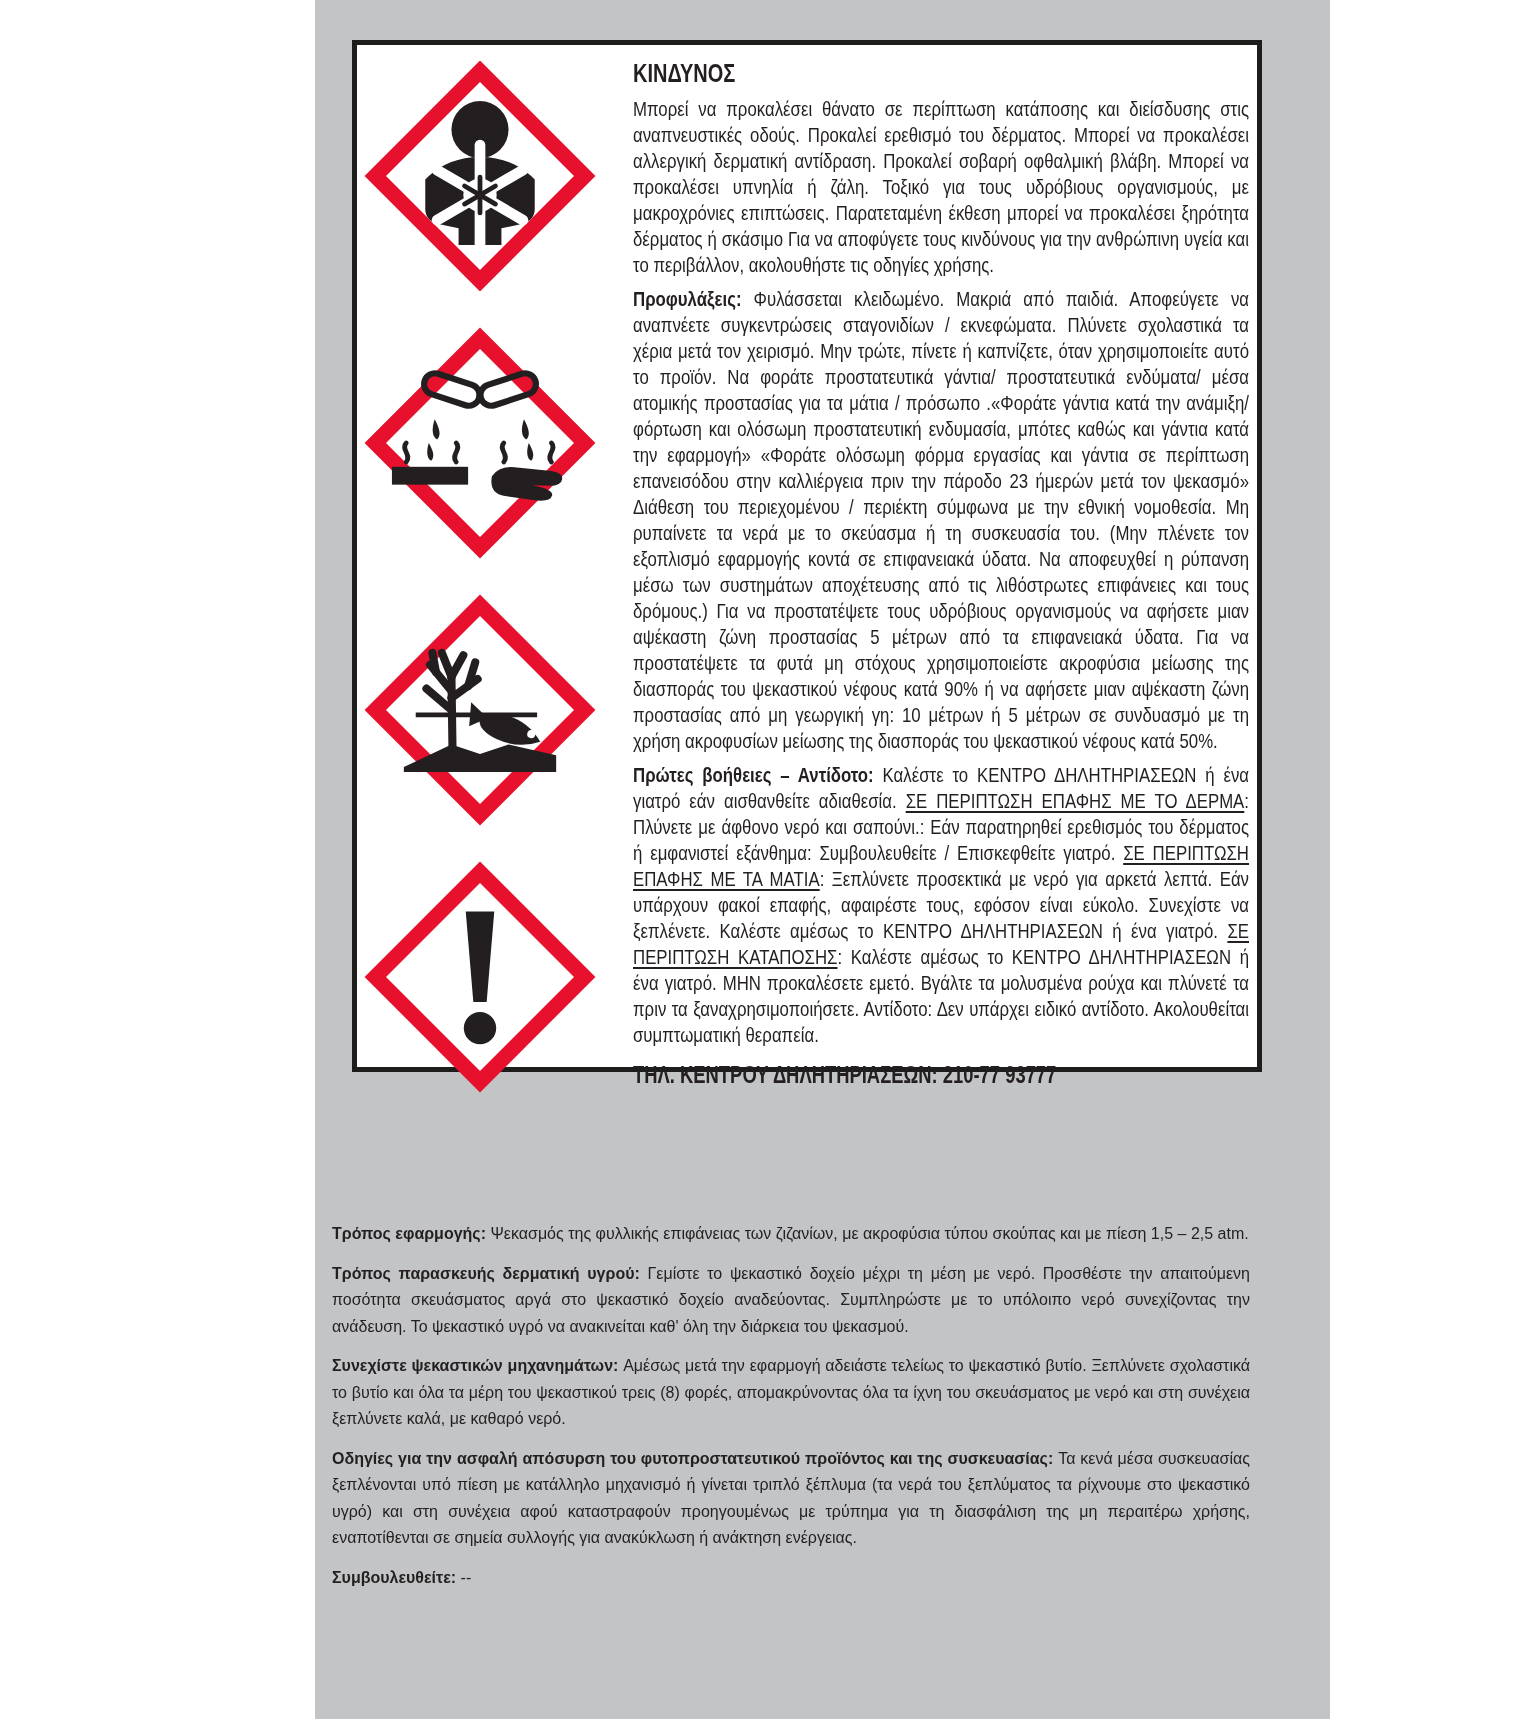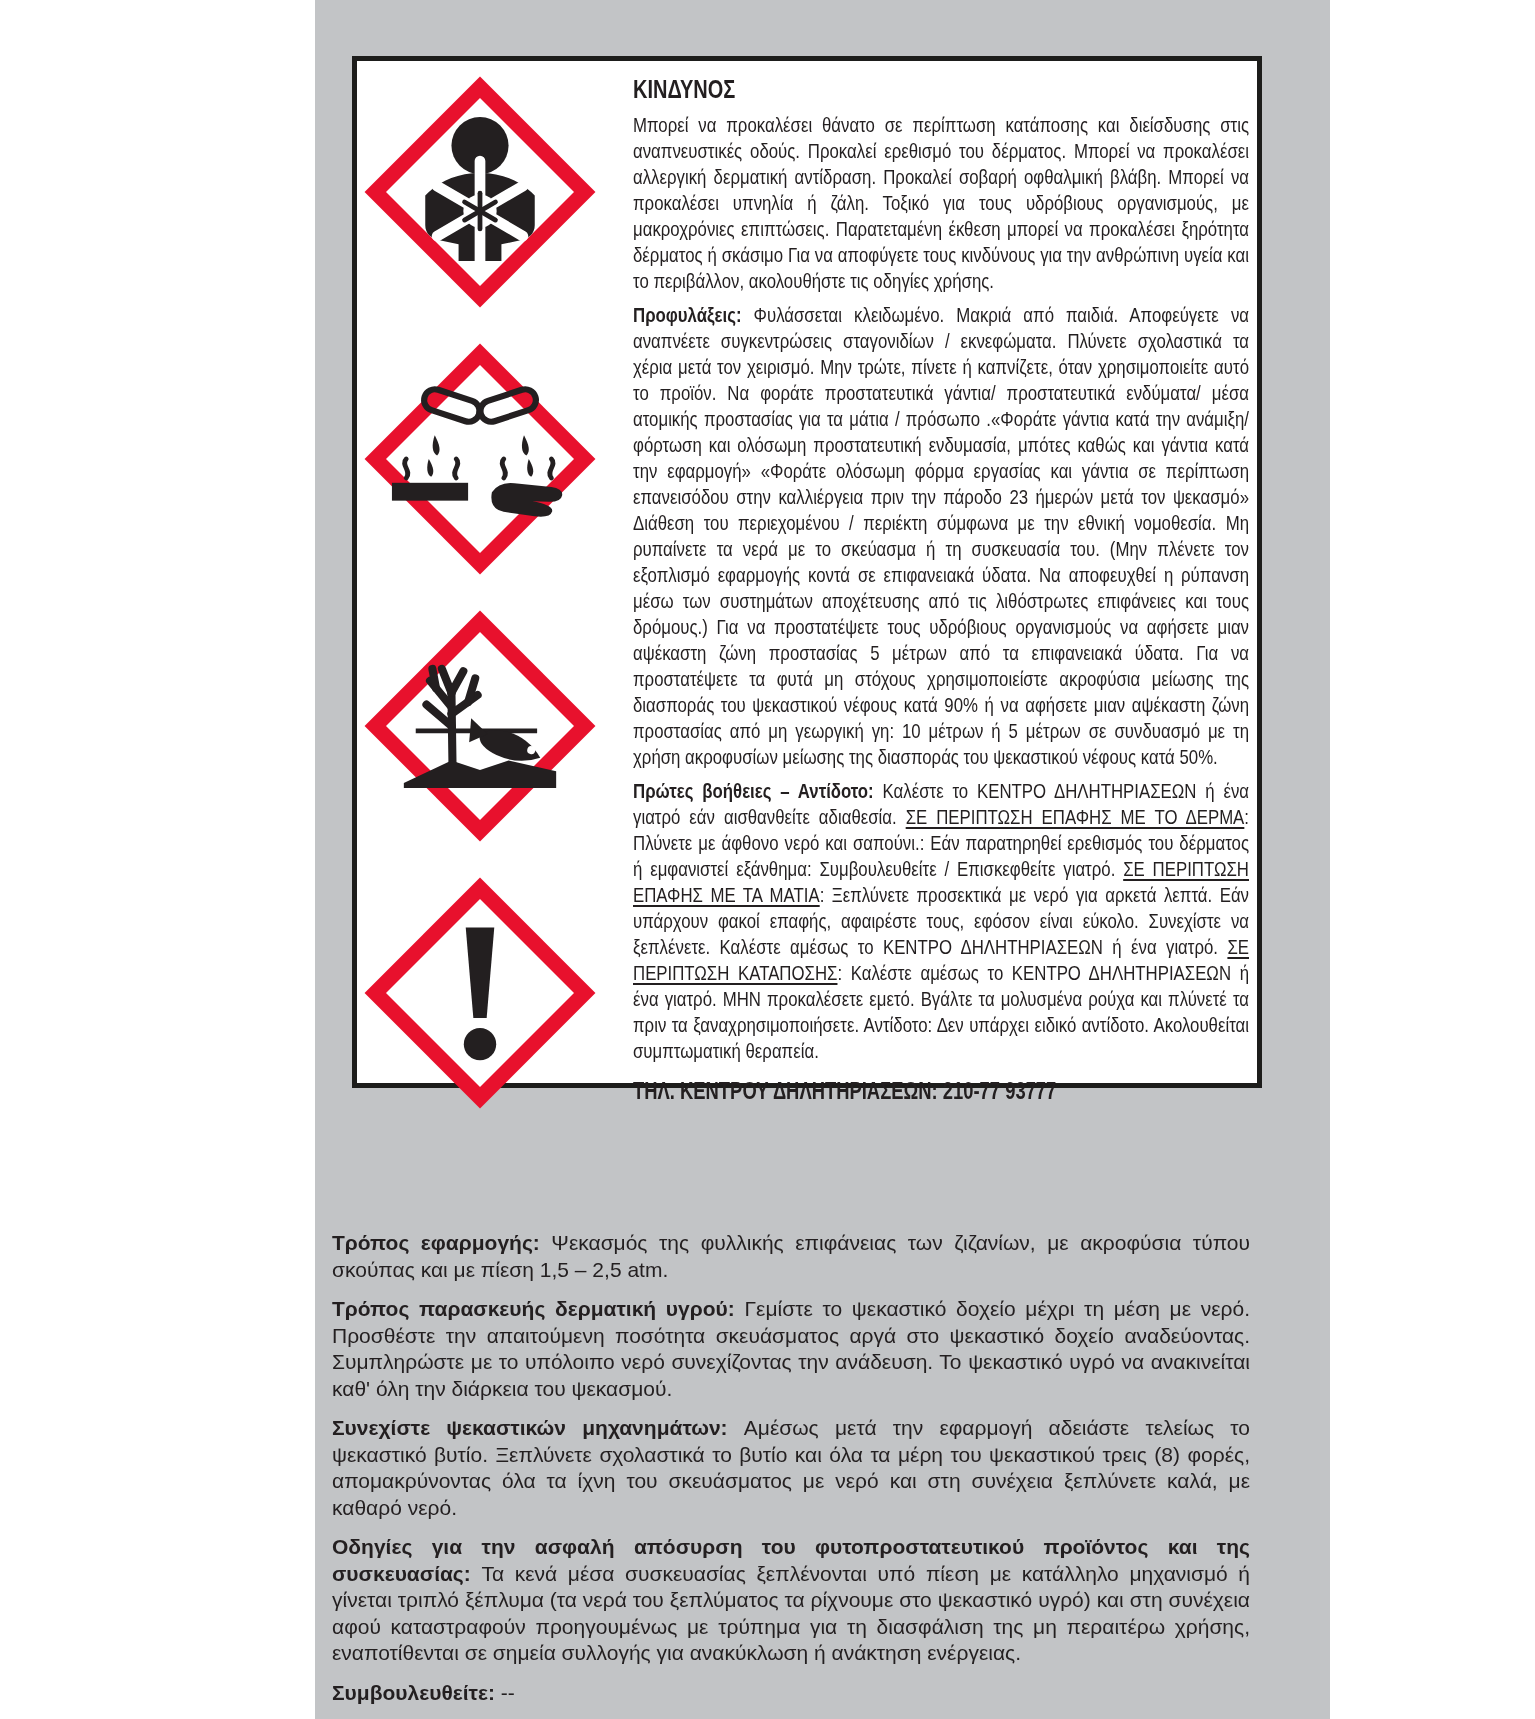--- a/index.html
+++ b/index.html
@@ -13,21 +13,21 @@
   body{
     width:1535px;height:1719px;position:relative;overflow:hidden;
     font-family:"Liberation Sans","DejaVu Sans",sans-serif;
     color:var(--ink);
   }
   .panel{
     position:absolute;left:315px;top:0;width:1015px;height:1719px;
     background:var(--panel);
   }
   .label-box{
-    position:absolute;left:37px;top:56px;width:910px;height:1032px;
+    position:absolute;left:37px;top:40px;width:910px;height:1032px;
     background:#ffffff;border:5px solid var(--box-border);
   }
   .picto-col{
     position:absolute;left:4px;top:12px;width:242px;
     display:flex;flex-direction:column;gap:29px;
   }
   .picto{width:238px;height:238px;display:block;}
   .frame-outer{fill:var(--ghs-red);}
   .frame-inner{fill:#ffffff;}
   .sym{fill:var(--ink);}
@@ -48,22 +48,22 @@
   }
   .phone{
     font-size:23px;font-weight:bold;margin-top:14px;
   }
   .b{font-weight:bold;}
   .u{text-decoration:underline;text-underline-offset:3px;}
   .sections{
     position:absolute;left:332px;top:1218px;width:918px;
   }
   .section{
-    font-size:21px;line-height:26.5px;text-align:justify;
-    margin:12px 0 13px 0;color:var(--ink);
+    font-size:16px;line-height:26.5px;text-align:justify;
+    margin:3px 0 13px 0;color:var(--ink);
   }
 </style>
 </head>
 <body>
 
 <div class="panel">
 
   <div class="label-box">
 
     <div class="picto-col">

